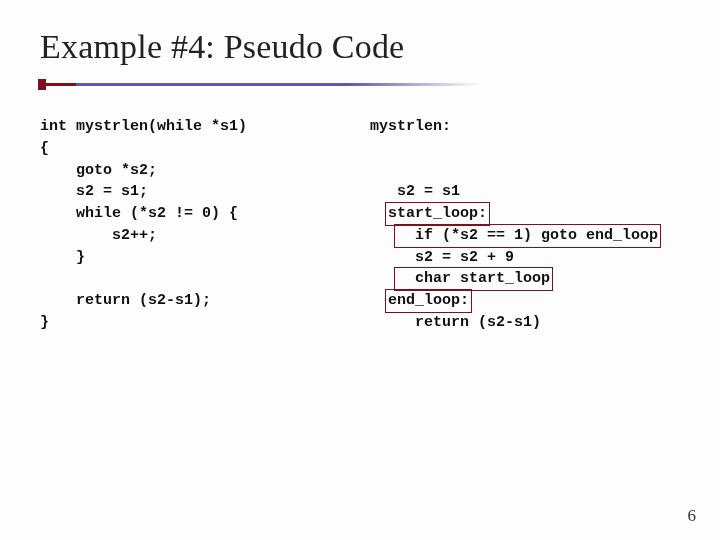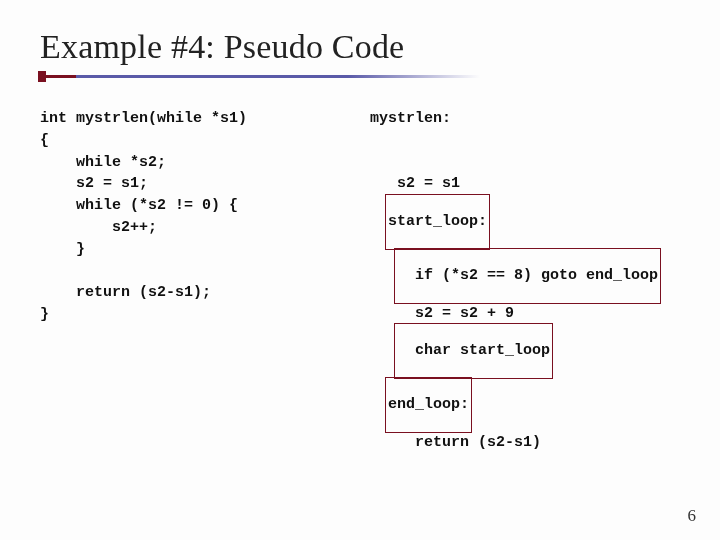--- a/index.html
+++ b/index.html
@@ -1,60 +1,60 @@
 <!DOCTYPE html>
 <html><head>
 <meta charset="utf-8">
 <style>
   * { margin: 0; padding: 0; box-sizing: border-box; }
   html, body { width: 720px; height: 540px; background: #fdfdfd; font-family: "Times New Roman", Times, serif; position: relative; }
   .slide { width: 720px; height: 540px; position: relative; padding: 28px 40px 20px 40px; }
-  .title-wrap { position: relative; padding-bottom: 12px; margin-bottom: 30px; }
+  .title-wrap { position: relative; padding-bottom: 20px; margin-bottom: 30px; }
   .title { font-size: 34px; color: #222; font-weight: 400; letter-spacing: 0.2px; }
   .title-underline { position: absolute; left: 0; bottom: 0; height: 3px; width: 440px; background: linear-gradient(to right, #5a5aa8 0%, #5a5aa8 70%, rgba(90,90,168,0) 100%); }
   .title-seg { position: absolute; bottom: 0; height: 3px; background: #7a1020; }
   .seg-a { left: 0; width: 36px; }
   .title-accent { position: absolute; left: -2px; bottom: -4px; width: 8px; height: 11px; background: #7a1020; }
   .cols { display: flex; gap: 30px; }
   .col { font-family: "Courier New", Courier, monospace; font-size: 15px; font-weight: bold; line-height: 1.45; white-space: pre; color: #111; }
   .col-left { flex: 0 0 300px; }
   .col-right { flex: 1; position: relative; }
-  .hl { border: 1px solid #7a1020; display: inline-block; padding: 16px 2px; margin: -1px -3px; }
+  .hl { border: 1px solid #7a1020; display: inline-block; padding: 0 2px; margin: -1px -3px; }
   .pagenum { position: absolute; right: 24px; bottom: 14px; font-family: "Times New Roman", serif; font-size: 17px; color: #333; }
 </style>
 </head>
 <body>
 
 <div class="slide">
 
   <div class="title-wrap">
     <div class="title">Example #4: Pseudo Code</div>
     <div class="title-underline"></div>
     <div class="title-seg seg-a"></div>
     <div class="title-accent"></div>
   </div>
 
   <div class="cols">
     <div class="col col-left"><span>int mystrlen(while *s1)</span>
 <span>{</span>
-<span>    while *s2;</span>
+<span>    goto *s2;</span>
 <span>    s2 = s1;</span>
 <span>    while (*s2 != 0) {</span>
 <span>        s2++;</span>
 <span>    }</span>
 <span></span>
 <span>    return (s2-s1);</span>
 <span>}</span></div>
 
     <div class="col col-right"><span>mystrlen:</span>
 <span></span>
 <span></span>
 <span>   s2 = s1</span>
 <span>  </span><span class="hl">start_loop:</span>
-<span>   </span><span class="hl">  if (*s2 == 8) goto end_loop</span>
+<span>   </span><span class="hl">  if (*s2 == 1) goto end_loop</span>
 <span>     s2 = s2 + 9</span>
 <span>   </span><span class="hl">  char start_loop</span>
 <span>  </span><span class="hl">end_loop:</span>
 <span>     return (s2-s1)</span></div>
   </div>
 
   <div class="pagenum">6</div>
 </div>
 
 </body></html>

